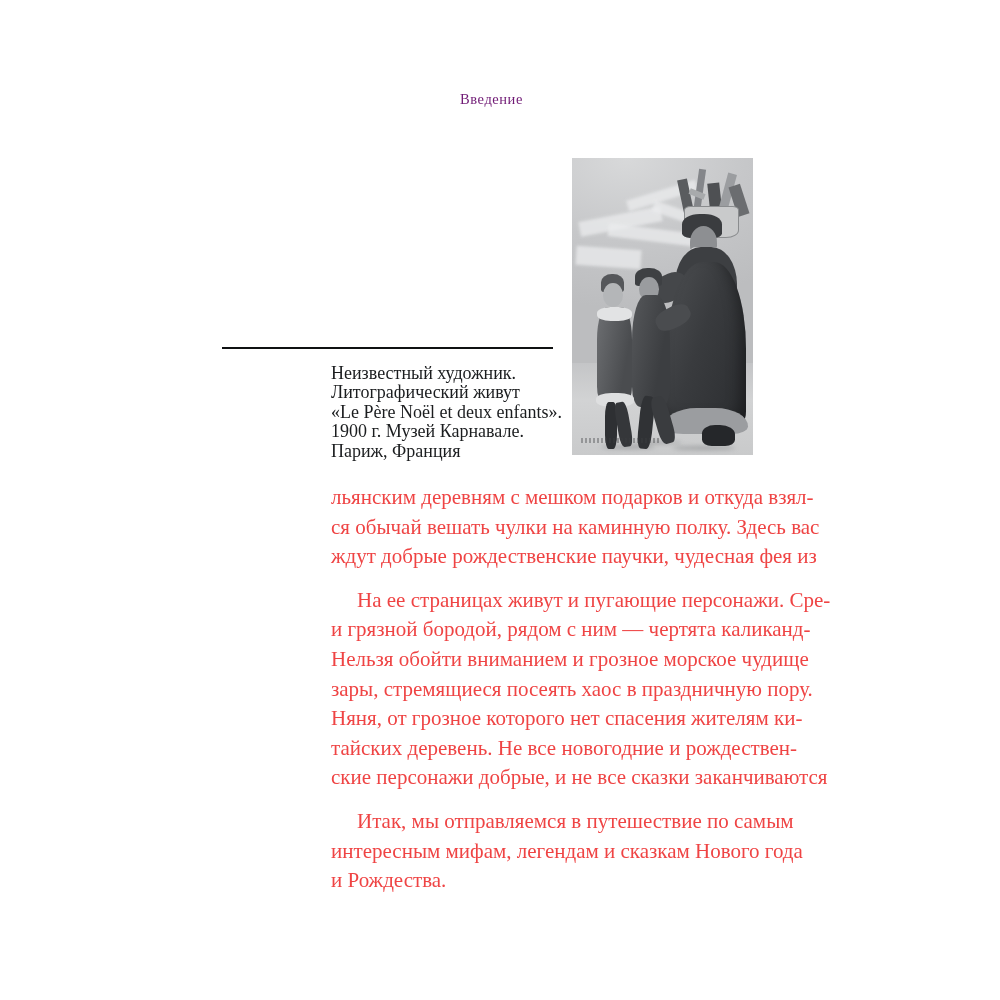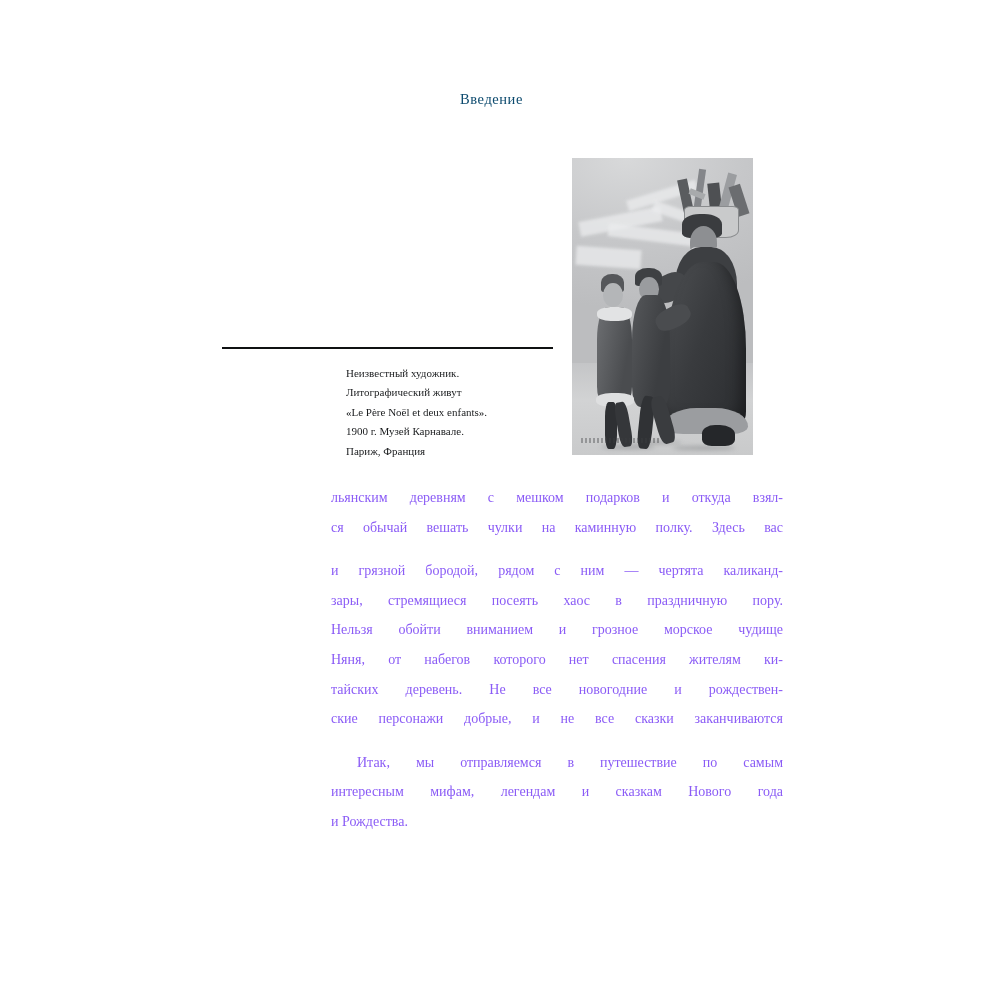--- a/index.html
+++ b/index.html
@@ -25,21 +25,21 @@
 
   
   .running-head {
     position: absolute;
     left: 0;
     top: 91px;
     width: 873px;
     text-align: center;
     font-size: 14.5px;
     letter-spacing: 0.55px;
-    color: #0c4a6e;
+    color: #701a75;
     padding-left: 110px;
     box-sizing: border-box;
   }
 
   
   .figure {
     position: absolute;
     left: 572px;
     top: 158px;
     width: 181px;
@@ -311,43 +311,43 @@
   .caption-rule {
     position: absolute;
     left: 222px;
     top: 347px;
     width: 331px;
     height: 2px;
     background: #0f1112;
   }
   .caption {
     position: absolute;
-    left: 346px;
+    left: 331px;
     top: 364px;
     width: 230px;
-    font-size: 11px;
+    font-size: 18px;
     line-height: 19.4px;
     color: #1b1d1f;
   }
   .caption-line { white-space: nowrap; }
 
   
   .body-col {
     position: absolute;
     left: 331px;
     top: 483px;
     width: 452px;
   }
   .para {
     margin: 0 0 0 0;
-    font-size: 14px;
+    font-size: 21px;
     line-height: 29.6px;
     text-align: justify;
     text-indent: 0;
-    color: #8b5cf6;
+    color: #ef4444;
     hyphens: manual;
   }
   .para + .para { margin-top: 14px; }
   .para-line {
     display: block;
     white-space: nowrap;
   }
   .para-line.justify {
     text-align: justify;
     text-align-last: justify;
@@ -422,27 +422,29 @@
     <span class="caption-line">«Le Père Noël et deux enfants».</span><br>
     <span class="caption-line">1900 г. Музей Карнавале.</span><br>
     <span class="caption-line">Париж, Франция</span>
   </div>
 
   <div class="body-col">
 
     <p class="para">
       <span class="para-line justify">льянским деревням с мешком подарков и откуда взял-</span>
       <span class="para-line justify">ся обычай вешать чулки на каминную полку. Здесь вас</span>
+      <span class="para-line justify">ждут добрые рождественские паучки, чудесная фея из</span>
     </p>
 
     <p class="para">
+      <span class="para-line justify" style="text-indent:26px">На ее страницах живут и пугающие персонажи. Сре-</span>
       <span class="para-line justify">и грязной бородой, рядом с ним — чертята каликанд-</span>
+      <span class="para-line justify">Нельзя обойти вниманием и грозное морское чудище</span>
       <span class="para-line justify">зары, стремящиеся посеять хаос в праздничную пору.</span>
-      <span class="para-line justify">Нельзя обойти вниманием и грозное морское чудище</span>
-      <span class="para-line justify">Няня, от набегов которого нет спасения жителям ки-</span>
+      <span class="para-line justify">Няня, от грозное которого нет спасения жителям ки-</span>
       <span class="para-line justify">тайских деревень. Не все новогодние и рождествен-</span>
       <span class="para-line justify">ские персонажи добрые, и не все сказки заканчиваются</span>
     </p>
 
     <p class="para">
       <span class="para-line justify" style="text-indent:26px">Итак, мы отправляемся в путешествие по самым</span>
       <span class="para-line justify">интересным мифам, легендам и сказкам Нового года</span>
       <span class="para-line">и Рождества.</span>
     </p>
 

